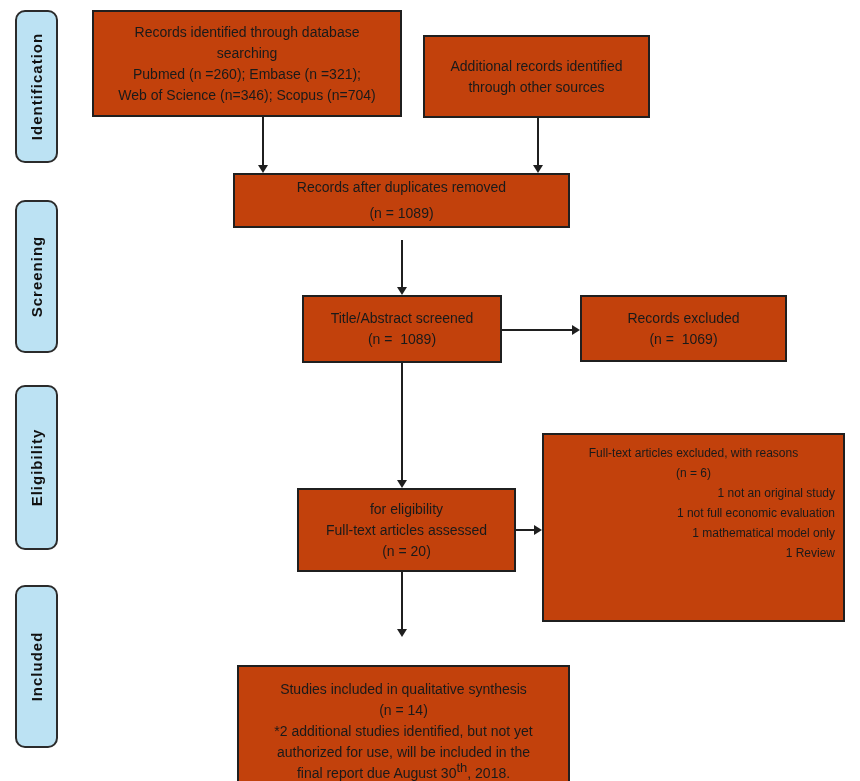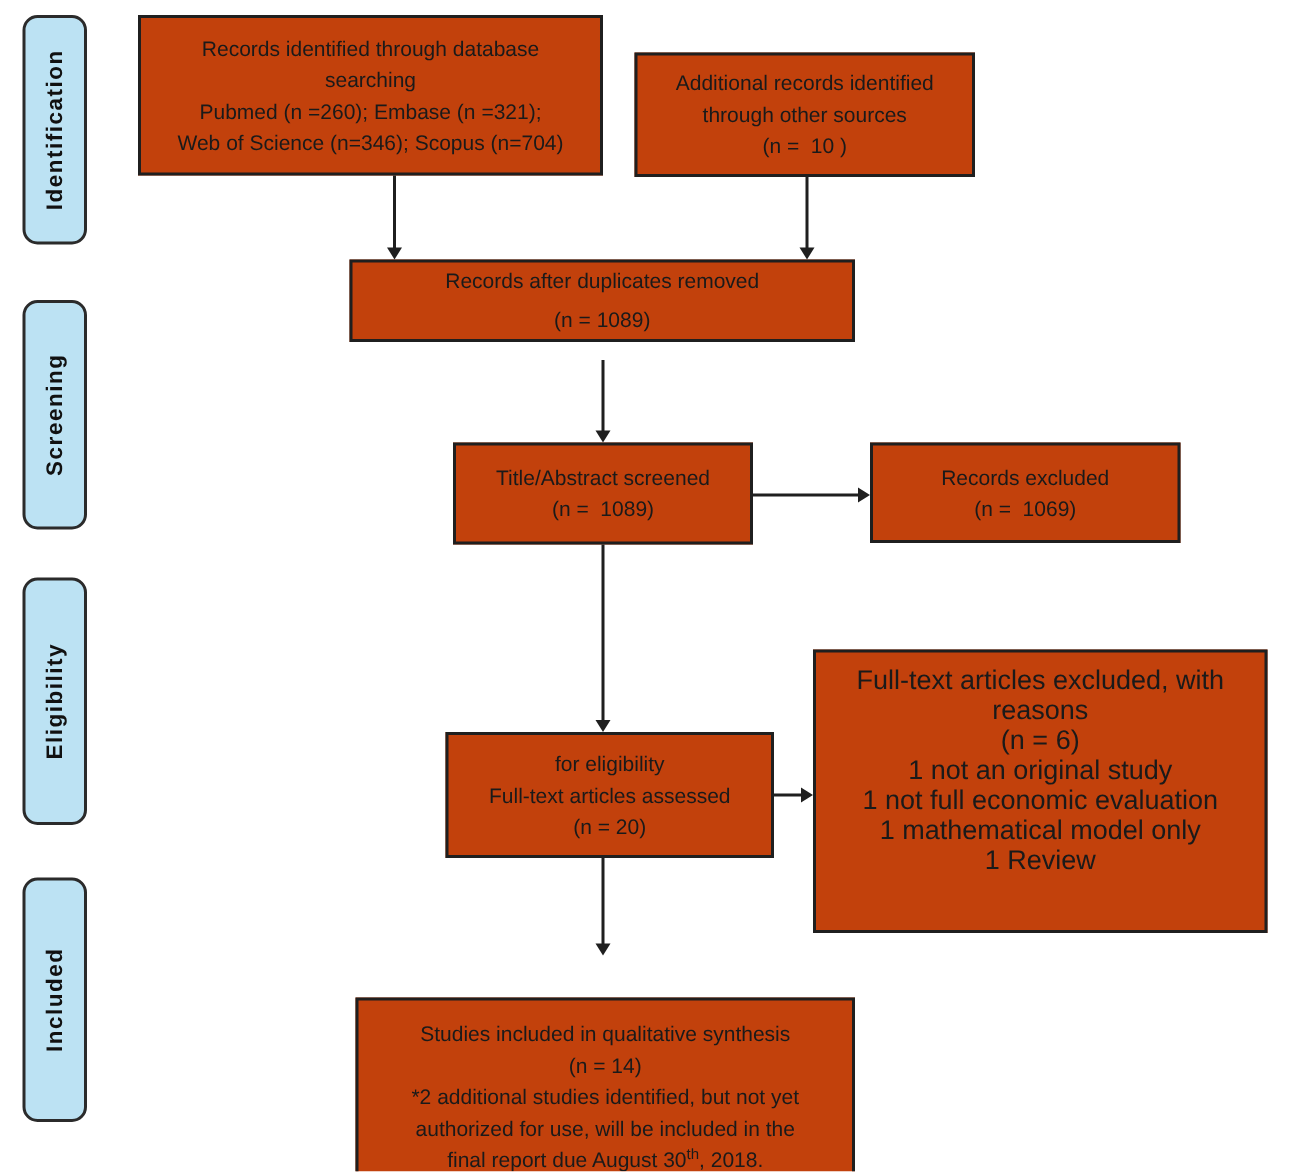--- a/index.html
+++ b/index.html
@@ -47,39 +47,39 @@
     box-sizing: border-box;
     display: flex;
     flex-direction: column;
     justify-content: center;
     text-align: center;
     font-size: 14px;
     line-height: 21px;
     padding: 2px 8px;
   }
   .line { white-space: pre-wrap; }
-  sup { font-size: 10px; line-height: 0; }
+  sup { font-size: 13px; line-height: 0; }
 
   .box-database-search   { left: 92px;  top: 10px;  width: 310px; height: 107px; }
   .box-other-sources     { left: 423px; top: 35px;  width: 227px; height: 83px;  }
   .box-duplicates        { left: 233px; top: 173px; width: 337px; height: 55px; justify-content: space-between;  }
   .box-title-abstract    { left: 302px; top: 295px; width: 200px; height: 68px;  }
   .box-records-excluded  { left: 580px; top: 295px; width: 207px; height: 67px;  }
   .box-fulltext-assessed { left: 297px; top: 488px; width: 219px; height: 84px;  }
   .box-included-synth    { left: 237px; top: 637px; width: 333px; height: 133px; margin-top: 28px; }
 
   .box-fulltext-excluded {
     left: 542px; top: 433px; width: 303px; height: 189px;
     justify-content: flex-start;
     padding-top: 8px;
-    font-size: 18px;
+    font-size: 12px;
     line-height: 20px;
   }
   .box-fulltext-excluded .heading { text-align: center; }
-  .box-fulltext-excluded .reason  { text-align: center; }
+  .box-fulltext-excluded .reason  { text-align: right; }
 
   
   .varrow { position: absolute; width: 10px; }
   .varrow .shaft {
     position: absolute; left: 4px; top: 0;
     width: 2px; height: calc(100% - 7px);
     background: #1f1f1f;
   }
   .varrow .head {
     position: absolute; left: 0; bottom: 0;
@@ -131,21 +131,20 @@
   <div class="box box-database-search">
     <div class="line">Records identified through database</div>
     <div class="line">searching</div>
     <div class="line">Pubmed (n =260); Embase (n =321);</div>
     <div class="line">Web of Science (n=346); Scopus (n=704)</div>
   </div>
 
   <div class="box box-other-sources">
     <div class="line">Additional records identified</div>
     <div class="line">through other sources</div>
-    <div class="line">(n =  10 )</div>
   </div>
 
   <div class="box box-duplicates">
     <div class="line">Records after duplicates removed</div>
     <div class="line">(n = 1089)</div>
   </div>
 
   <div class="box box-title-abstract">
     <div class="line">Title/Abstract screened</div>
     <div class="line">(n =  1089)</div>

